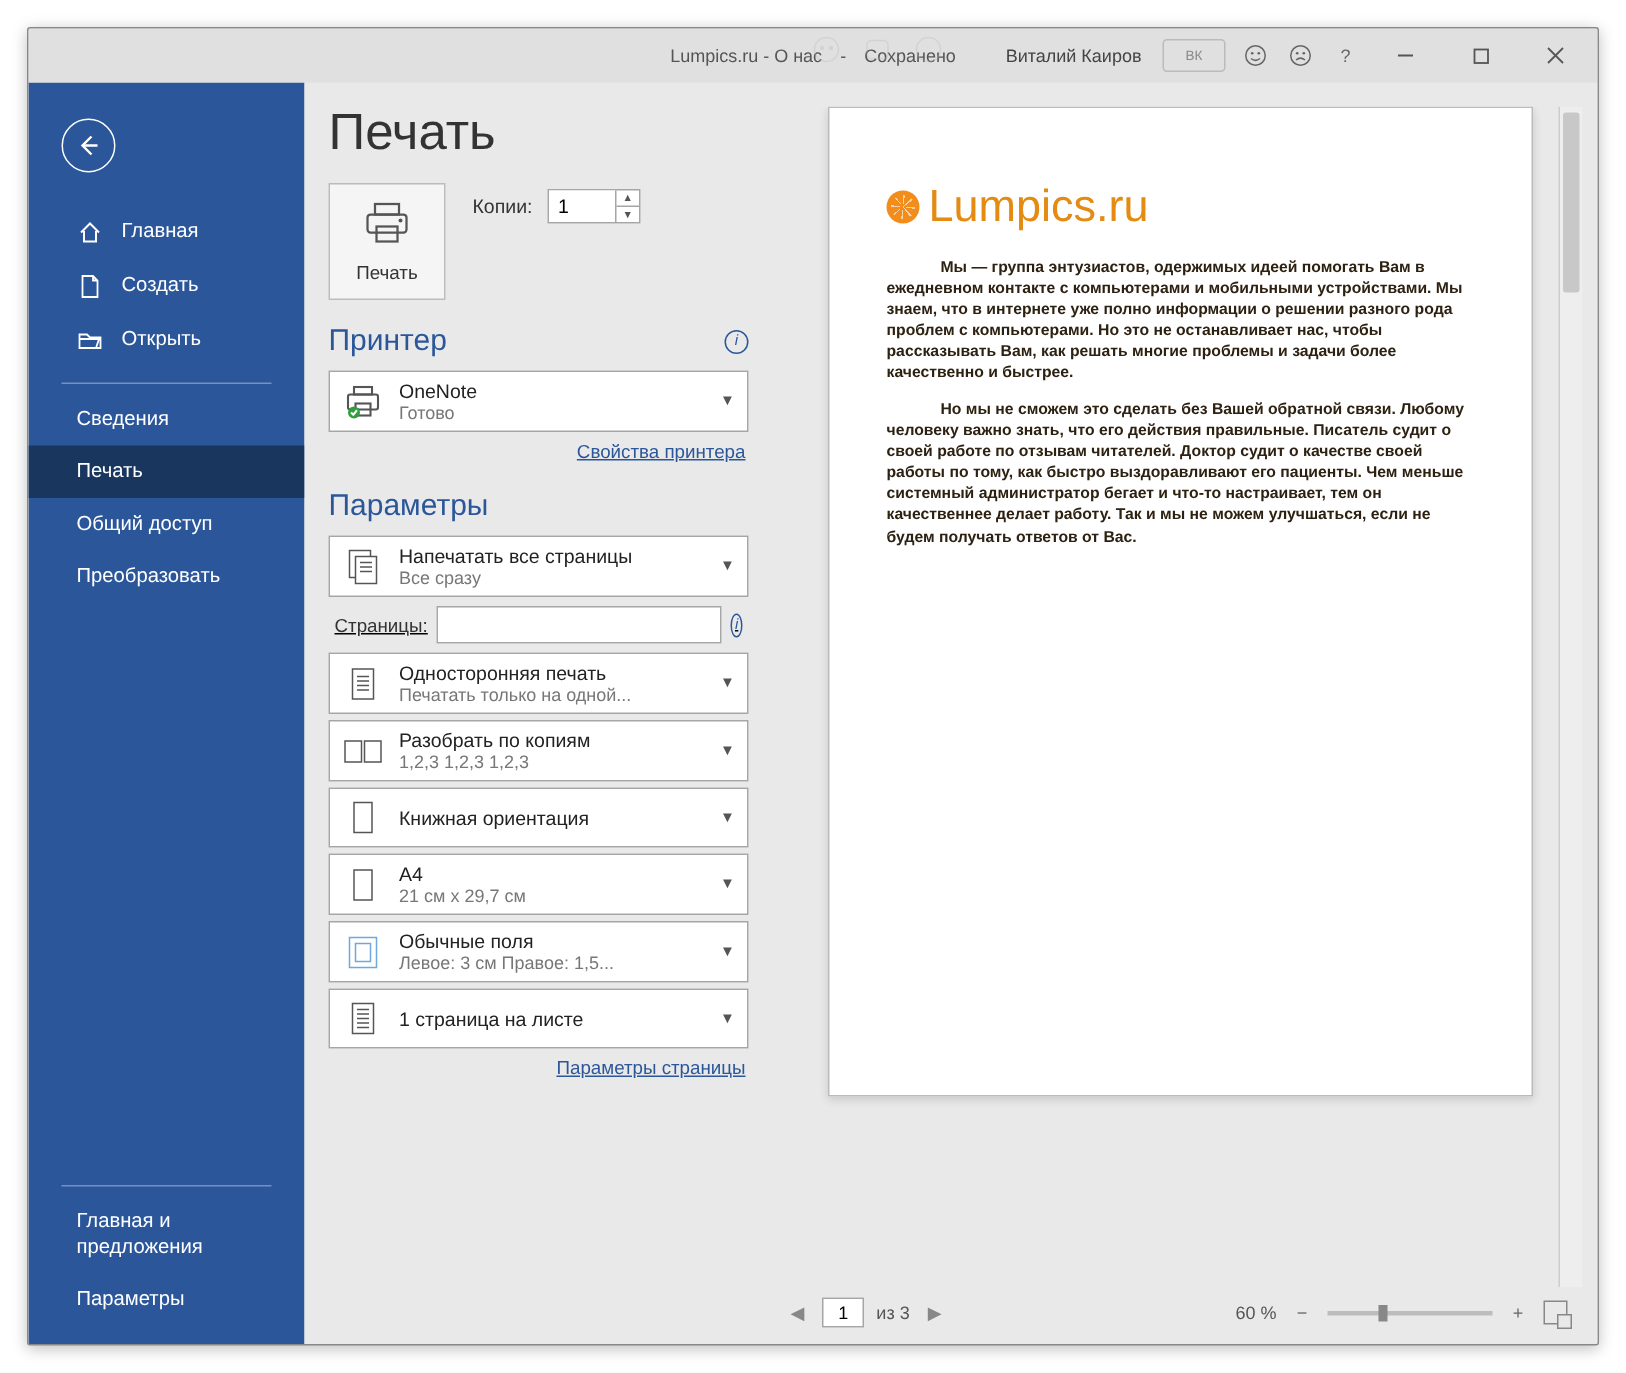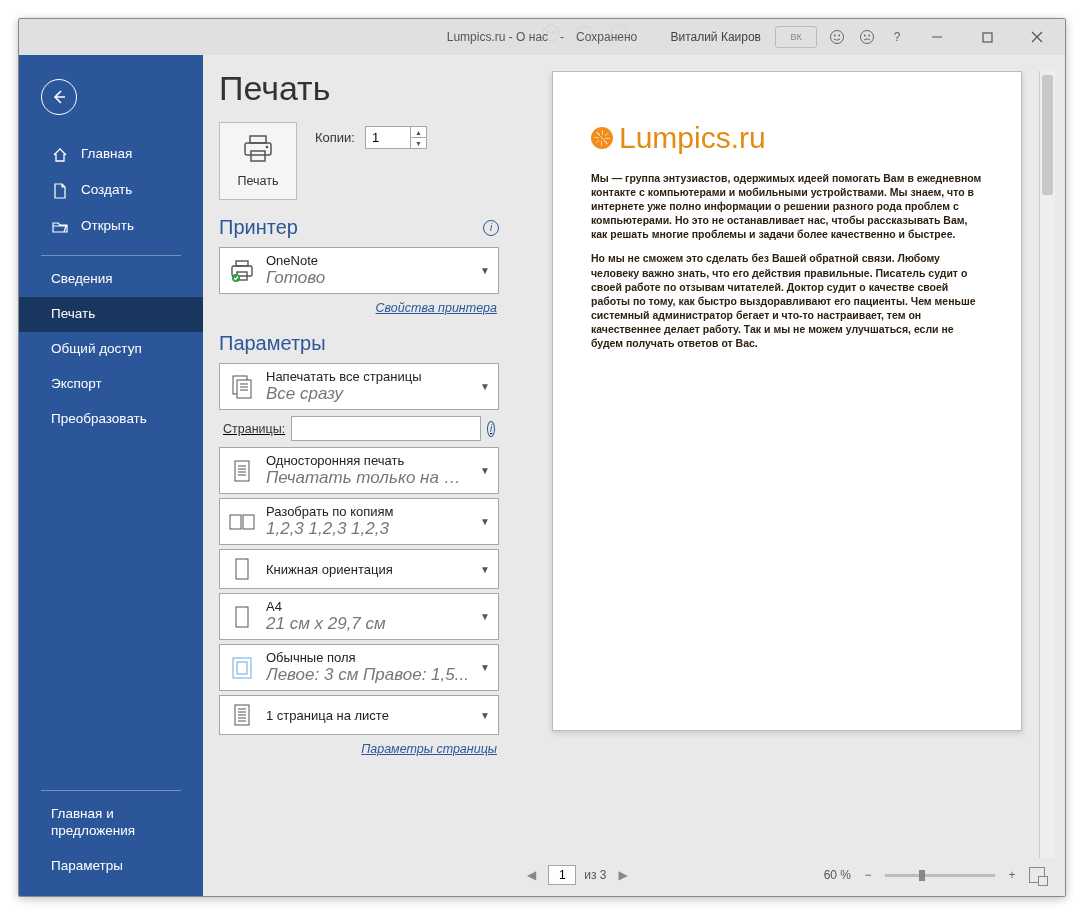--- a/index.html
+++ b/index.html
@@ -39,41 +39,41 @@
   .spin .arrows div { flex:1; display:flex; align-items:center; justify-content:center; font-size:7px; color:#555; cursor:pointer; }
   .spin .arrows div + div { border-top:1px solid #a6a6a6; }
 
   .section-title { font-size:20px; color:#2b579a; font-weight:400; margin:16px 0 8px; display:flex; align-items:center; justify-content:space-between; }
   .info-i { width:16px; height:16px; border:1px solid #2b579a; border-radius:50%; color:#2b579a; font-size:10px; display:flex; align-items:center; justify-content:center; font-style:italic; cursor:pointer; }
 
   .combo { border:1px solid #a6a6a6; background:#fff; display:flex; align-items:center; padding:5px 6px 5px 8px; gap:10px; cursor:pointer; margin-bottom:4px; }
   .combo .cicon { width:28px; height:28px; flex:0 0 28px; display:flex; align-items:center; justify-content:center; }
   .combo .ctext { flex:1; min-width:0; }
   .combo .ct1 { font-size:13px; color:#222; white-space:nowrap; overflow:hidden; text-overflow:ellipsis; }
-  .combo .ct2 { font-size:17px; color:#777; white-space:nowrap; overflow:hidden; text-overflow:ellipsis;font-style:italic; }
+  .combo .ct2 { font-size:12px; color:#777; white-space:nowrap; overflow:hidden; text-overflow:ellipsis; }
   .combo .caret { width:12px; color:#555; font-size:10px; }
 
-  .linkrow { text-align:right; margin:2px 2px 0 0;font-style:italic; }
+  .linkrow { text-align:right; margin:2px 2px 0 0; }
   .link { color:#2b579a; text-decoration:underline; font-size:12.5px; cursor:pointer; }
 
   .pages-row { display:flex; align-items:center; gap:6px; margin:6px 4px 6px;text-decoration:underline; }
   .pages-row label { font-size:12.5px; color:#333; }
   .pages-row input { flex:1; border:1px solid #a6a6a6; padding:4px 6px; font-size:13px; background:#fff; outline:none; }
 
   .preview-wrap { flex:1; display:flex; flex-direction:column; padding: 16px 10px 4px 10px; min-width:0; }
   .preview-area { flex:1; position:relative; display:flex; justify-content:center; align-items:flex-start; overflow:hidden; }
   .vscroll { position:absolute; right:0; top:0; bottom:0; width:16px; background:#eee; border-left:1px solid #ccc; }
   .vscroll .thumb { position:absolute; left:2px; right:2px; top:4px; height:120px; background:#c8c8c8; border-radius:2px; }
   .page { width: 470px; height: 660px; background:#fff; border:1px solid #bbb; box-shadow: 0 2px 6px rgba(0,0,0,.15); padding: 46px 38px; font-family: Georgia, 'Times New Roman', serif; color:#2d2111; font-size:10.5px; line-height:1.35; }
   .page h2 { color:#e38b12; font-weight:400; font-size:30px; margin-bottom:12px; display:flex; align-items:center; gap:6px; font-family: "Segoe UI", sans-serif;}
   .orange-circle { width:22px; height:22px; background:#f28c1a; border-radius:50%; position:relative; display:inline-block; }
   .orange-circle::before { content:""; position:absolute; inset:3px; border-radius:50%; background:
      repeating-conic-gradient(#fff 0 10deg, transparent 10deg 45deg); opacity:.6; }
   .page p { margin-bottom:10px; }
-  .page b { font-weight:bold; }
+  .page b { font-weight:bold;margin-left:36px; }
 
   .preview-footer { height:34px; display:flex; align-items:center; justify-content:space-between; padding:0 10px 0 4px; font-size:12px; color:#555; }
   .pf-left { display:flex; align-items:center; gap:8px; }
   .pf-left .nav { cursor:pointer; color:#888; padding:2px 4px; }
   .pf-left input { width:28px; border:1px solid #a6a6a6; text-align:center; padding:2px 0; font-size:12px; }
   .pf-right { display:flex; align-items:center; gap:10px; }
   .zoom-track { width:110px; height:3px; background:#bdbdbd; position:relative; }
   .zoom-track .knob { position:absolute; left:34px; top:-4px; width:6px; height:11px; background:#888; }
   .zbtn { cursor:pointer; color:#666; width:14px; text-align:center; }
   .fit { width:16px; height:16px; border:1px solid #888; position:relative; cursor:pointer; }
@@ -179,23 +179,20 @@
     <div class="nav-item">
             <span class="lbl">Сведения</span>
           </div>
     <div class="nav-item active">
             <span class="lbl">Печать</span>
           </div>
     <div class="nav-item">
             <span class="lbl">Общий доступ</span>
           </div>
     <div class="nav-item">
-            <span class="lbl">Экспорт</span>
-          </div>
-    <div class="nav-item">
             <span class="lbl">Преобразовать</span>
           </div>
     <div class="sidebar-spacer"></div>
     <div class="nav-sep"></div>
     <div class="nav-item">
             <span class="lbl">Главная и предложения</span>
           </div>
     <div class="nav-item">
             <span class="lbl">Параметры</span>
           </div>

